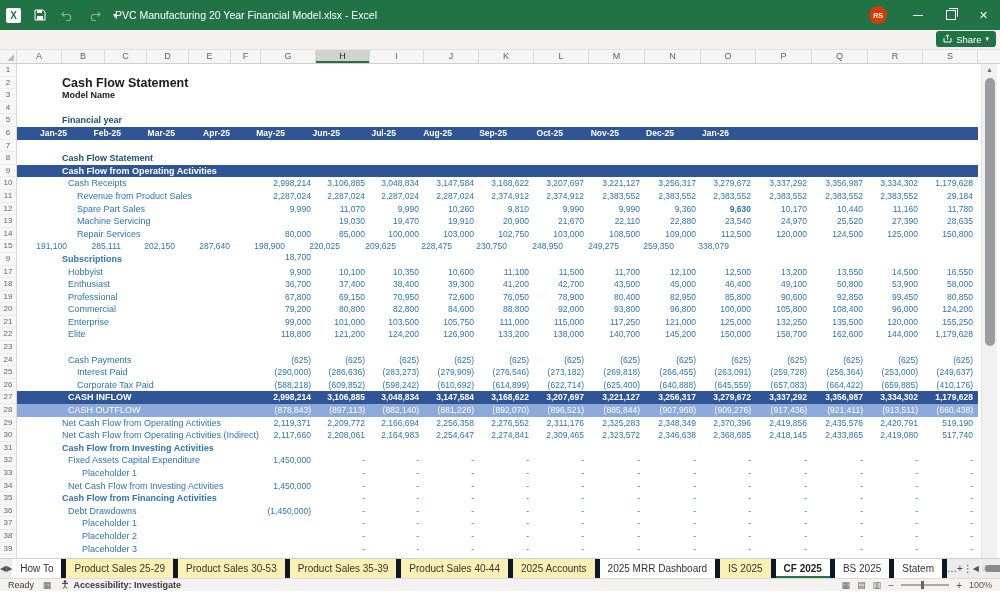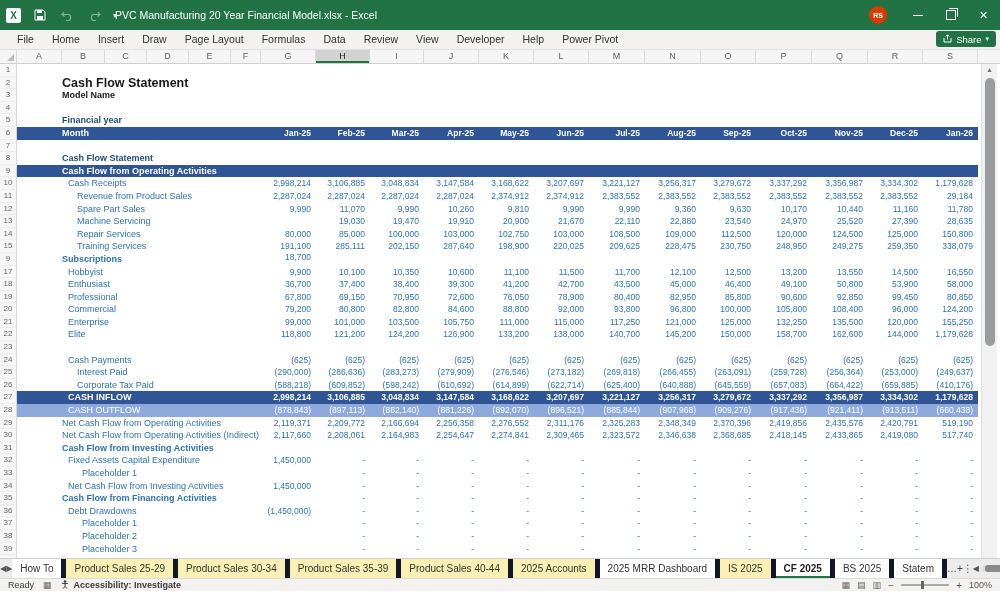--- a/index.html
+++ b/index.html
@@ -140,34 +140,20 @@
           <div class="minbar"></div>
         </div>
       <div class="wbtn">
           <div class="restsq"></div>
         </div>
       <div class="wbtn closex">×</div>
     </div>
   </div>
 
   <div id="ribbonrow">
-    <div id="ribbontabs" style="display:flex">
-        <div class="rtab">File</div>
-        <div class="rtab">Home</div>
-        <div class="rtab">Insert</div>
-        <div class="rtab">Draw</div>
-        <div class="rtab">Page Layout</div>
-        <div class="rtab">Formulas</div>
-        <div class="rtab">Data</div>
-        <div class="rtab">Review</div>
-        <div class="rtab">View</div>
-        <div class="rtab">Developer</div>
-        <div class="rtab">Help</div>
-        <div class="rtab">Power Pivot</div>
-      </div>
     <div id="sharebtn">
       <span>
         <svg width="9" height="9" viewBox="0 0 9 9">
             <path d="M1 4 v4 h7 v-4" fill="none" stroke="#fff" stroke-width="1"></path>
             <path d="M4.5 5.5 V1" stroke="#fff" stroke-width="1"></path>
             <path d="M2.8 2.5 L4.5 .8 L6.2 2.5" fill="none" stroke="#fff" stroke-width="1"></path>
           </svg>
       </span>
       <span>Share</span>
       <span class="caret">▾</span>
@@ -227,21 +213,20 @@
         </div>
         <div class="srow s-boldnavy">
           <div class="rnum">5</div>
           <div class="rcontent">
             <div class="rlabel" style="padding-left: 45px;">Financial year</div>
           </div>
         </div>
         <div class="srow s-month">
           <div class="rnum">6</div>
           <div class="rcontent">
-            <div class="rlabel" style="padding-left: 45px;">Month</div>
             <div class="rval" style="width: 55px;">Jan-25</div>
             <div class="rval" style="width: 54px;">Feb-25</div>
             <div class="rval" style="width: 54px;">Mar-25</div>
             <div class="rval" style="width: 55px;">Apr-25</div>
             <div class="rval" style="width: 55px;">May-25</div>
             <div class="rval" style="width: 55px;">Jun-25</div>
             <div class="rval" style="width: 56px;">Jul-25</div>
             <div class="rval" style="width: 56px;">Aug-25</div>
             <div class="rval" style="width: 55px;">Sep-25</div>
             <div class="rval" style="width: 56px;">Oct-25</div>
@@ -311,21 +296,21 @@
           <div class="rcontent">
             <div class="rlabel" style="padding-left: 60px;">Spare Part Sales</div>
             <div class="rval" style="width: 55px;">9,990</div>
             <div class="rval" style="width: 54px;">11,070</div>
             <div class="rval" style="width: 54px;">9,990</div>
             <div class="rval" style="width: 55px;">10,260</div>
             <div class="rval" style="width: 55px;">9,810</div>
             <div class="rval" style="width: 55px;">9,990</div>
             <div class="rval" style="width: 56px;">9,990</div>
             <div class="rval" style="width: 56px;">9,360</div>
-            <div class="rval" style="width: 55px;">9,630</div>
+            <div class="rval" style="width: 55px; font-weight: bold;">9,630</div>
             <div class="rval" style="width: 56px;">10,170</div>
             <div class="rval" style="width: 56px;">10,440</div>
             <div class="rval" style="width: 55px;">11,160</div>
             <div class="rval" style="width: 55px;">11,780</div>
           </div>
         </div>
         <div class="srow s-item">
           <div class="rnum">13</div>
           <div class="rcontent">
             <div class="rlabel" style="padding-left: 60px;">Machine Servicing</div>
@@ -359,21 +344,20 @@
             <div class="rval" style="width: 55px;">112,500</div>
             <div class="rval" style="width: 56px;">120,000</div>
             <div class="rval" style="width: 56px;">124,500</div>
             <div class="rval" style="width: 55px;">125,000</div>
             <div class="rval" style="width: 55px;">150,800</div>
           </div>
         </div>
         <div class="srow s-item">
           <div class="rnum">15</div>
           <div class="rcontent">
-            <div class="rlabel" style="padding-left: 60px;">Training Services</div>
             <div class="rval" style="width: 55px;">191,100</div>
             <div class="rval" style="width: 54px;">285,111</div>
             <div class="rval" style="width: 54px;">202,150</div>
             <div class="rval" style="width: 55px;">287,640</div>
             <div class="rval" style="width: 55px;">198,900</div>
             <div class="rval" style="width: 55px;">220,025</div>
             <div class="rval" style="width: 56px;">209,625</div>
             <div class="rval" style="width: 56px;">228,475</div>
             <div class="rval" style="width: 55px;">230,750</div>
             <div class="rval" style="width: 56px;">248,950</div>
@@ -811,21 +795,21 @@
       <div class="thumb"></div>
     </div>
   </div>
 
   <div id="tabstrip">
     <div class="tnav">◀</div>
     <div class="tnav">▶</div>
     <div id="stabs" style="display:flex">
         <div class="stab white">How To</div>
         <div class="stab yellow">Product Sales 25-29</div>
-        <div class="stab yellow">Product Sales 30-34</div>
+        <div class="stab yellow">Product Sales 30-53</div>
         <div class="stab yellow">Product Sales 35-39</div>
         <div class="stab yellow">Product Sales 40-44</div>
         <div class="stab yellow">2025 Accounts</div>
         <div class="stab white">2025 MRR Dashboard</div>
         <div class="stab yellow">IS 2025</div>
         <div class="stab active">CF 2025</div>
         <div class="stab white">BS 2025</div>
         <div class="stab white clip">Statem</div>
       </div>
     <div class="tsmall">…</div>

